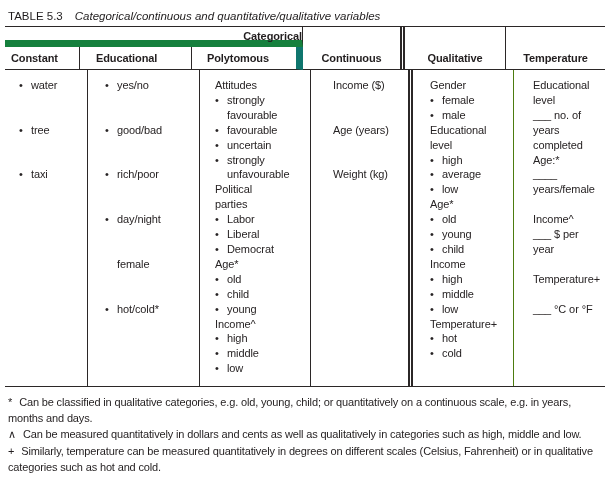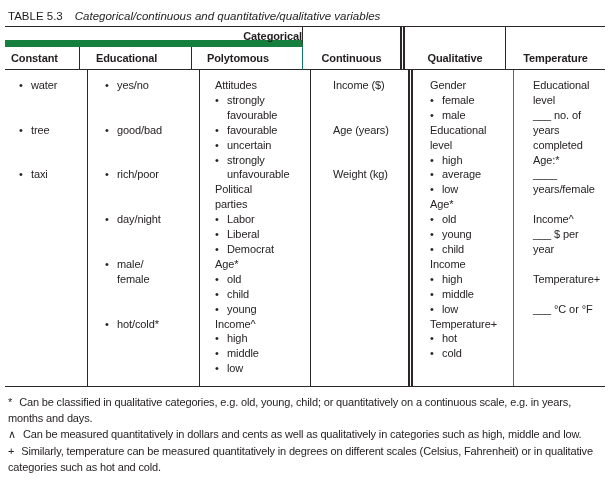--- a/index.html
+++ b/index.html
@@ -36,21 +36,21 @@
   }
   .c-group {
     grid-column:1 / 4; grid-row:1;
     border-right:1px solid #2b2727;
     border-bottom:7px solid #15803d;
     text-align:right;
     line-height:19px;
   }
   .c-constant   { grid-column:1; grid-row:2; border-right:1px solid #2b2727; border-bottom:1px solid #2b2727; padding-left:6px;  line-height:23px; }
   .c-dichot     { grid-column:2; grid-row:2; border-right:1px solid #2b2727; border-bottom:1px solid #2b2727; padding-left:16px; line-height:23px; }
-  .c-polyt      { grid-column:3; grid-row:2; border-right:1px solid #0f766e; border-bottom:1px solid #2b2727; padding-left:15px; line-height:23px; }
+  .c-polyt      { grid-column:3; grid-row:2; border-right:7px solid #0f766e; border-bottom:1px solid #2b2727; padding-left:15px; line-height:23px; }
   .c-cont, .c-qual, .c-quant {
     grid-row:1 / 3;
     border-bottom:1px solid #2b2727;
     display:flex; align-items:flex-end; justify-content:center;
     padding-bottom:5px;
   }
   .c-cont  { grid-column:4; border-right:5px double #2b2727;text-align:right; }
   .c-qual  { grid-column:5; border-right:1px solid #2b2727; }
   .c-quant { grid-column:6; }
 
@@ -118,21 +118,20 @@
           <div class="line">&nbsp;</div>
           <div class="line"><span class="bullet">•</span><span>good/bad</span></div>
           <div class="line">&nbsp;</div>
           <div class="line">&nbsp;</div>
           <div class="line"><span class="bullet">•</span><span>rich/poor</span></div>
           <div class="line">&nbsp;</div>
           <div class="line">&nbsp;</div>
           <div class="line"><span class="bullet">•</span><span>day/night</span></div>
           <div class="line">&nbsp;</div>
           <div class="line">&nbsp;</div>
-          <div class="line"><span class="bullet">•</span><span>male/</span></div>
           <div class="line cont">female</div>
           <div class="line">&nbsp;</div>
           <div class="line">&nbsp;</div>
           <div class="line"><span class="bullet">•</span><span>hot/cold*</span></div>
         </div>
       <div class="bcell b2">
           <div class="line">Attitudes</div>
           <div class="line"><span class="bullet">•</span><span>strongly</span></div>
           <div class="line cont">favourable</div>
           <div class="line"><span class="bullet">•</span><span>favourable</span></div>

